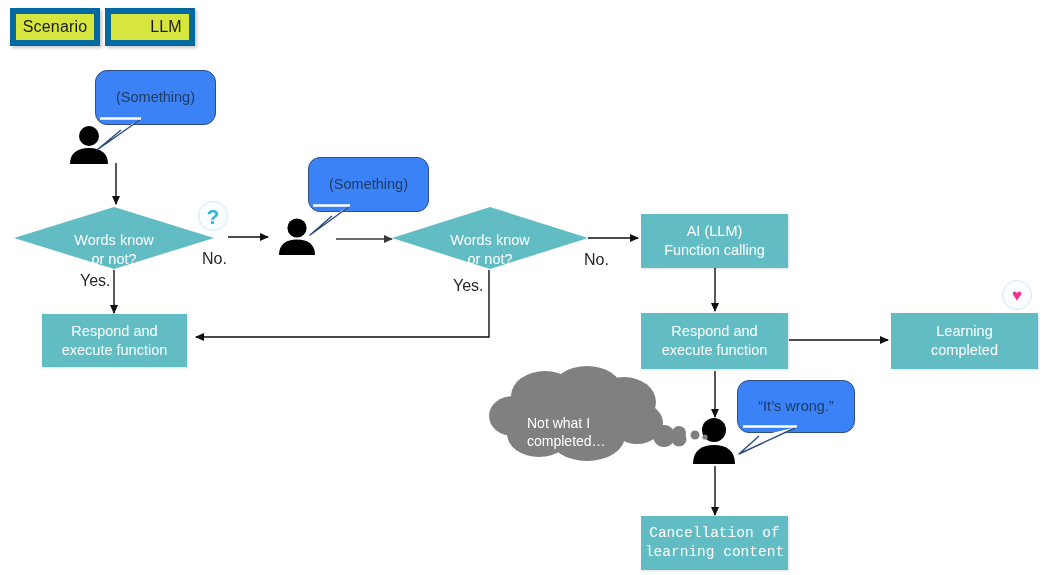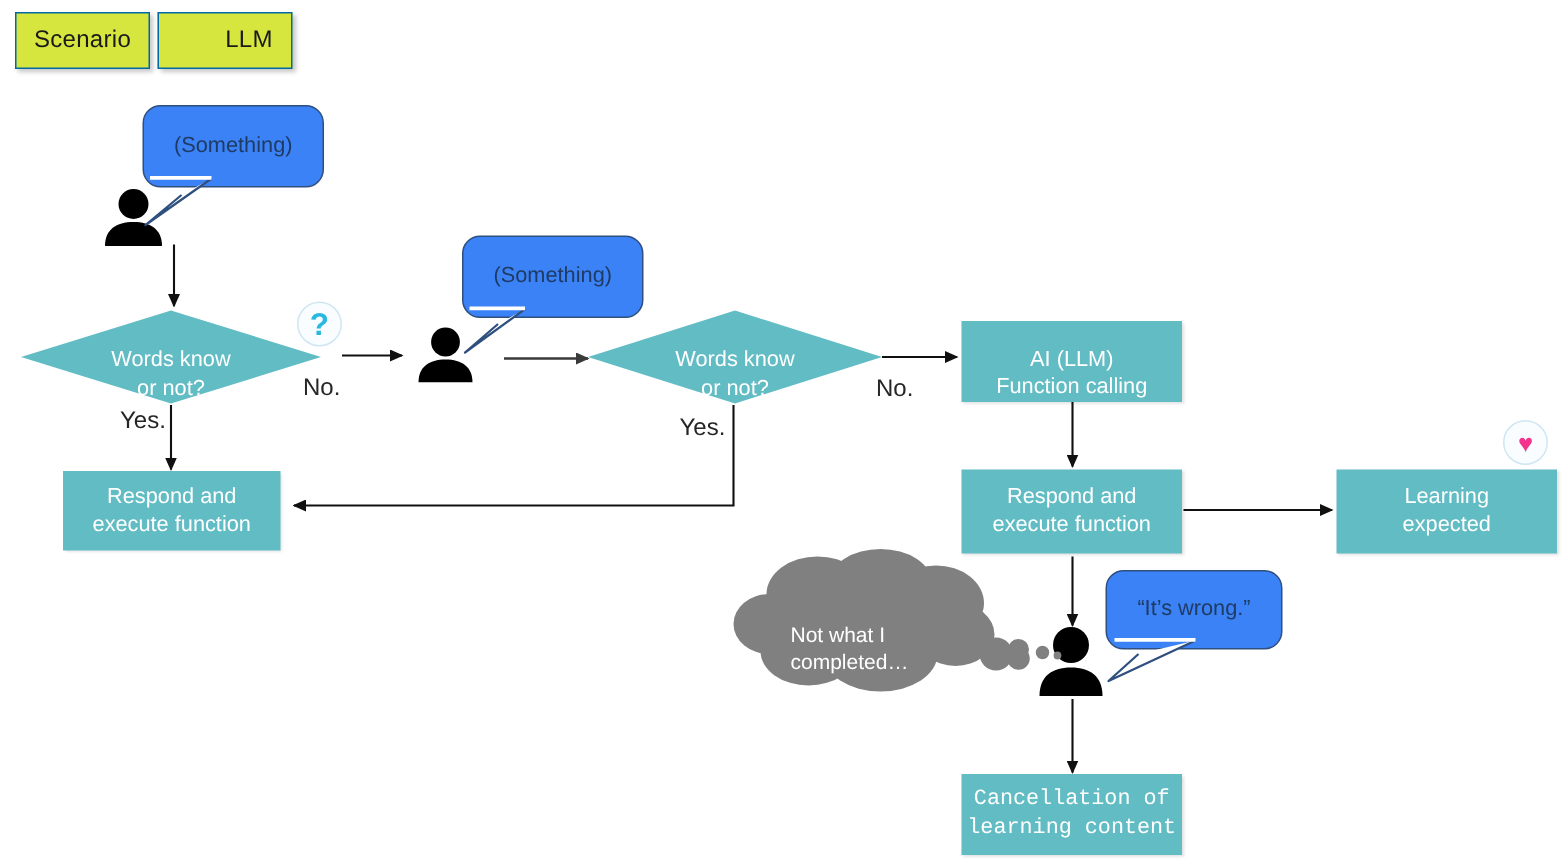--- a/index.html
+++ b/index.html
@@ -14,21 +14,21 @@
     position: relative;
     width: 1044px;
     height: 575px;
     background: #ffffff;
     overflow: hidden;
   }
   .legend-chip {
     position: absolute;
     box-sizing: border-box;
     background: #d6e63f;
-    border: 1px solid #0369a1;
+    border: 6px solid #0369a1;
     box-shadow: 2px 2px 3px rgba(0,0,0,0.22);
     display: flex;
     align-items: center;
     justify-content: center;
     color: #1a1a1a;
     font-size: 16px;
     letter-spacing: 0.2px;
   }
   .node-box {
     position: absolute;
@@ -193,38 +193,38 @@
   </div>
 
   <div class="diamond-wrap" style="left:392px; top:207px; width:196px; height:62px;">
     <svg width="196" height="62" viewBox="0 0 196 62">
       <polygon points="98,0 196,31 98,62 0,31" fill="#62bcc4"></polygon>
     </svg>
     <div class="diamond-label">Words know
 or not?</div>
   </div>
 
-  <div class="node-box" style="left:641px; top:214px; width:147px; height:54px;align-items:flex-end;">
+  <div class="node-box" style="left:641px; top:214px; width:147px; height:54px;">
     <span>AI (LLM)
 Function calling</span>
   </div>
 
   <div class="node-box" style="left:42px; top:314px; width:145px; height:53px;">
     <span>Respond and
 execute function</span>
   </div>
 
   <div class="node-box" style="left:641px; top:313px; width:147px; height:56px;">
     <span>Respond and
 execute function</span>
   </div>
 
   <div class="node-box" style="left:891px; top:313px; width:147px; height:56px;">
     <span>Learning
-expected</span>
+completed</span>
   </div>
 
   <div class="node-box" style="left:641px; top:516px; width:147px; height:54px;font-family:Liberation Mono, monospace;">
     <span>Cancellation of
 learning content</span>
   </div>
 
   <div class="edge-label" style="left:202px; top:250px;">
     <span>No.</span>
   </div>

